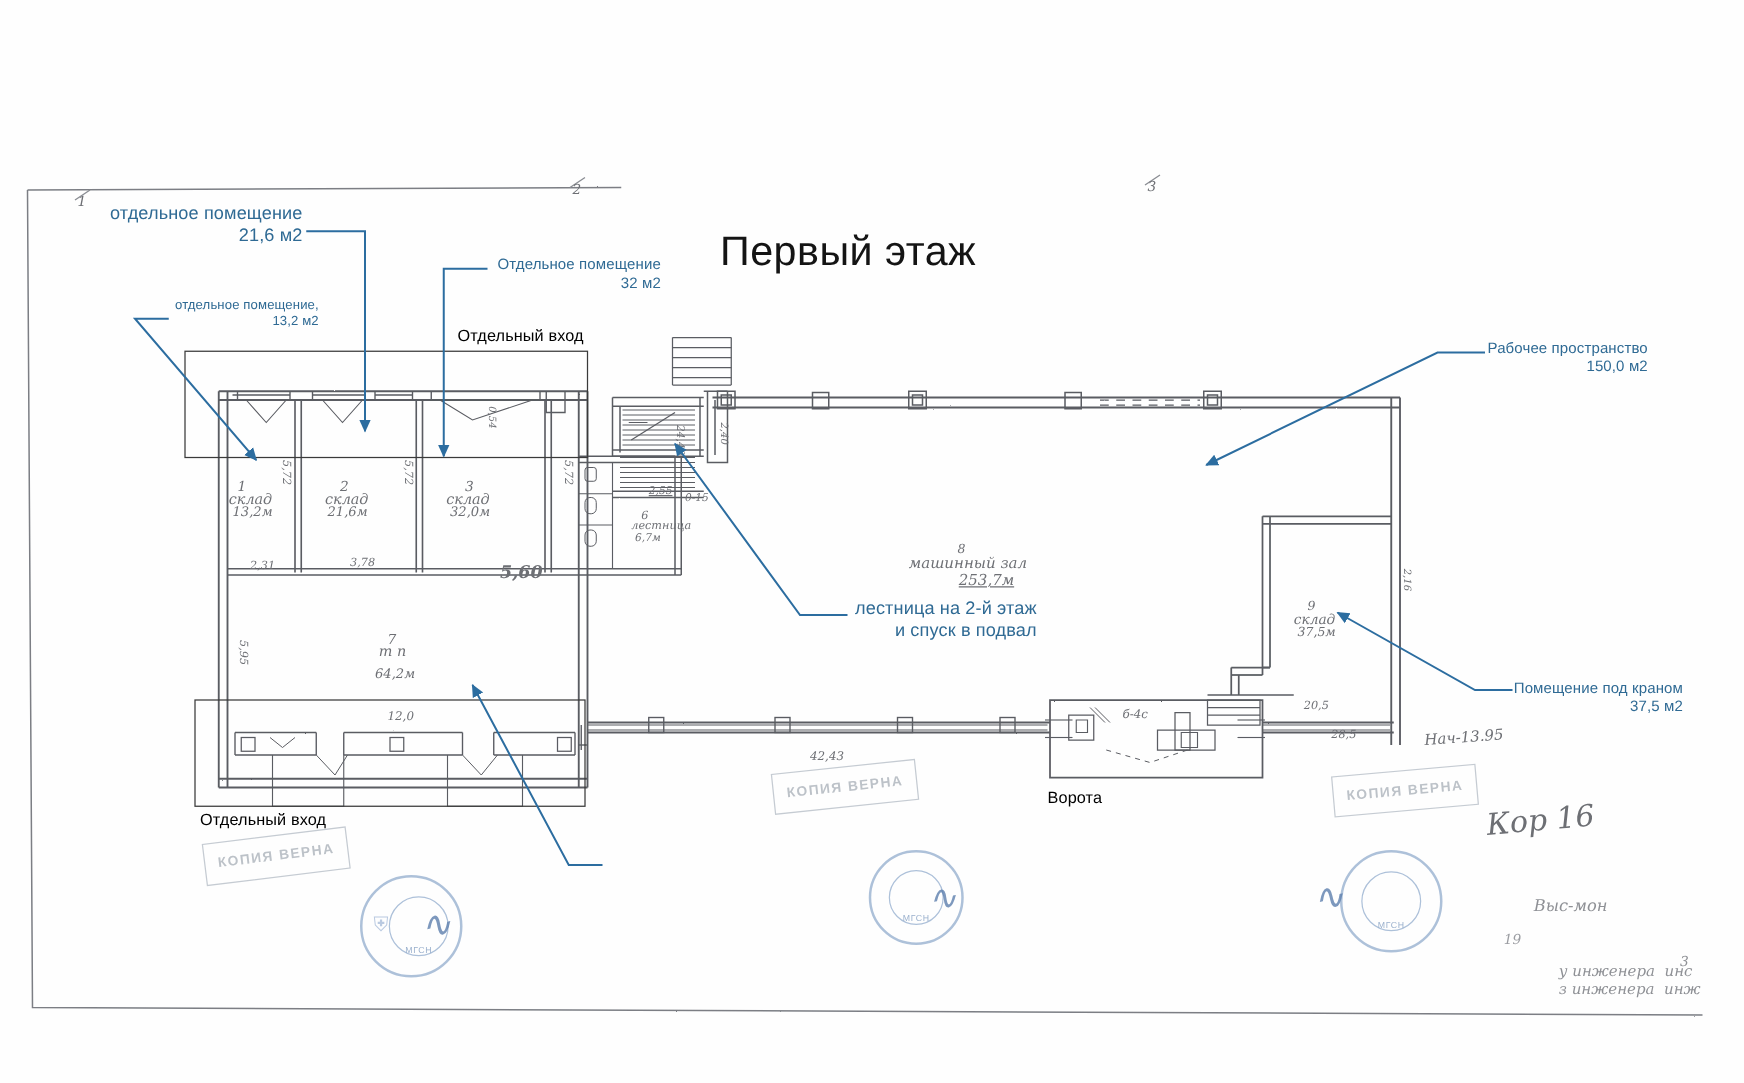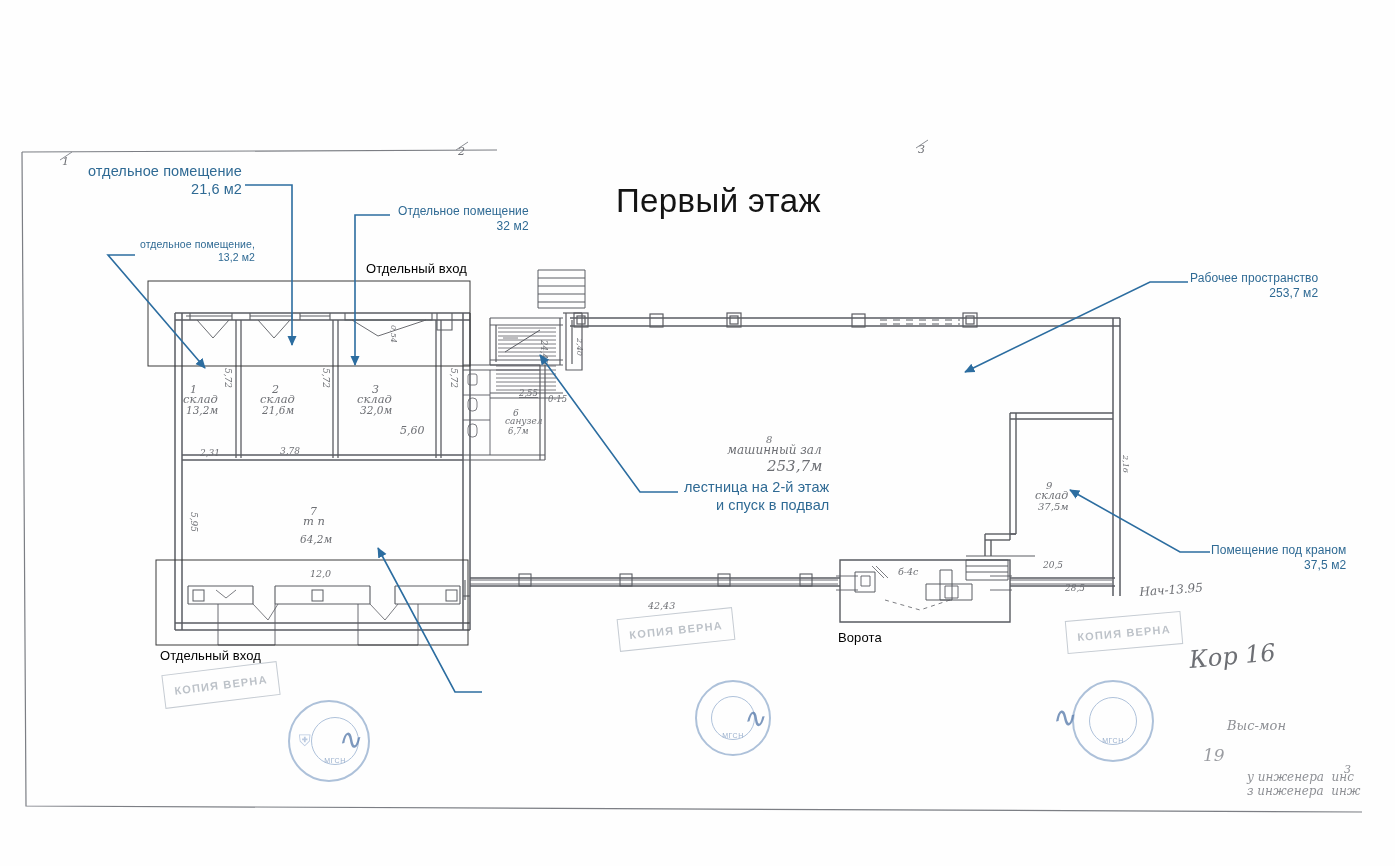--- a/index.html
+++ b/index.html
@@ -30,21 +30,21 @@
     line-height: 1.22;
     letter-spacing: 0.1px;
     text-align: right;
   }
   .anno.big   { font-size: 14.5px; }
   .anno.mid   { font-size: 12px; }
   .anno.small { font-size: 10.5px; }
   .anno.lbl   { font-size: 13px; color: #000000; }
   #floor-title {
     position: absolute;
-    left: 616px; top: 182px;
+    left: 576px; top: 182px;
     font-size: 33px;
     color: #141414;
     letter-spacing: 0.4px;
     white-space: pre;
   }
   .hw {
     position: absolute;
     font-family: "DejaVu Serif", serif;
     font-style: italic;
     color: #6d6f74;
@@ -337,41 +337,41 @@
 
   <div class="hw" style="left:272px; top:383px; font-size:11px;">2</div>
   <div class="hw" style="left:260px; top:392px; font-size:11.5px;">склад</div>
   <div class="hw" style="left:262px; top:404px; font-size:10.5px;">21,6м</div>
 
   <div class="hw" style="left:372px; top:383px; font-size:11px;">3</div>
   <div class="hw" style="left:357px; top:392px; font-size:11.5px;">склад</div>
   <div class="hw" style="left:360px; top:404px; font-size:10.5px;">32,0м</div>
 
   <div class="hw" style="left:513px; top:408px; font-size:9px;">6</div>
-  <div class="hw" style="left:505px; top:416px; font-size:9px;">санузел</div>
+  <div class="hw" style="left:505px; top:416px; font-size:9px;">лестница</div>
   <div class="hw" style="left:508px; top:426px; font-size:8.5px;">6,7м</div>
 
   <div class="hw" style="left:310px; top:505px; font-size:11px;">7</div>
   <div class="hw" style="left:303px; top:514px; font-size:11.5px;">т п</div>
   <div class="hw" style="left:300px; top:533px; font-size:10.5px;">64,2м</div>
 
   <div class="hw" style="left:766px; top:434px; font-size:10px;">8</div>
   <div class="hw" style="left:727px; top:443px; font-size:12px;">машинный зал</div>
-  <div class="hw" style="left:767px; top:457px; font-size:15px;">253,7м</div>
+  <div class="hw" style="left:767px; top:457px; font-size:12px;text-decoration:underline;">253,7м</div>
 
   <div class="hw" style="left:1046px; top:480px; font-size:10px;">9</div>
   <div class="hw" style="left:1035px; top:489px; font-size:11px;">склад</div>
   <div class="hw" style="left:1038px; top:501px; font-size:10px;">37,5м</div>
 
   <div class="hw" style="left:898px; top:566px; font-size:9.5px;text-align:right;">б-4с</div>
   <div class="hw" style="left:548px; top:394px; font-size:8.5px;">0-15</div>
 
   <div class="hw" style="left:200px; top:448px; font-size:9px;">2,31</div>
   <div class="hw" style="left:280px; top:446px; font-size:9px;">3,78</div>
-  <div class="hw" style="left:400px; top:424px; font-size:11px;">5,60</div>
+  <div class="hw" style="left:400px; top:450px; font-size:14px;font-weight:bold;">5,60</div>
   <div class="hw vert" style="left:222px; top:368px; font-size:9px;">5,72</div>
   <div class="hw vert" style="left:320px; top:368px; font-size:9px;">5,72</div>
   <div class="hw vert" style="left:448px; top:368px; font-size:9px;">5,72</div>
   <div class="hw vert" style="left:188px; top:512px; font-size:9px;">5,95</div>
   <div class="hw" style="left:310px; top:568px; font-size:9.5px;">12,0</div>
   <div class="hw" style="left:648px; top:600px; font-size:9.5px;">42,43</div>
   <div class="hw vert" style="left:538px; top:340px; font-size:8.5px;">24,40</div>
   <div class="hw" style="left:519px; top:388px; font-size:8.5px;text-decoration:underline;">2,55</div>
   <div class="hw" style="left:1043px; top:560px; font-size:9px;">20,5</div>
   <div class="hw" style="left:1065px; top:583px; font-size:9px;">28,5</div>
@@ -418,21 +418,21 @@
 
   <div class="anno mid" style="left:398px; top:204px;">Отдельное помещение
 32 м2</div>
 
   <div class="anno small" style="left:140px; top:238px;">отдельное помещение,
 13,2 м2</div>
 
   <div class="anno lbl" style="left:366px; top:261px;">Отдельный вход</div>
 
   <div class="anno mid" style="left:1190px; top:271px;">Рабочее пространство
-253,7 м2</div>
+150,0 м2</div>
 
   <div class="anno big" style="left:684px; top:479px;">лестница на 2-й этаж
 и спуск в подвал</div>
 
   <div class="anno mid" style="left:1211px; top:543px;">Помещение под краном
 37,5 м2</div>
 
   <div class="anno lbl" style="left:838px; top:630px;">Ворота</div>
 
   <div class="anno lbl" style="left:160px; top:648px;">Отдельный вход</div>
@@ -461,18 +461,18 @@
 
   <div class="stamp-rect" style="left:618px; top:613px; width:116px; height:33px;
        transform:rotate(-6deg);">КОПИЯ ВЕРНА</div>
 
   <div class="stamp-rect" style="left:1066px; top:616px; width:116px; height:33px;
        transform:rotate(-5deg);">КОПИЯ ВЕРНА</div>
 
   <div class="hw" style="left:1139px; top:585px; font-size:12px; transform:rotate(-4deg);">Нач-13.95</div>
   <div class="hw" style="left:1188px; top:645px; font-size:24px; transform:rotate(-5deg);">Кор 16</div>
   <div class="hw" style="left:1227px; top:718px; font-size:13px; color:#8e9095;">Выс-мон</div>
-  <div class="hw" style="left:1203px; top:745px; font-size:17px; color:#9b9da2;">19</div>
+  <div class="hw" style="left:1203px; top:745px; font-size:11px; color:#9b9da2;">19</div>
   <div class="hw" style="left:1344px; top:763px; font-size:11px; color:#8e9095;">3</div>
   <div class="hw" style="left:1247px; top:770px; font-size:12px; color:#8e9095;">у инженера  инс</div>
   <div class="hw" style="left:1247px; top:784px; font-size:12px; color:#8e9095;">з инженера  инж</div>
 
 </div>
 
 </body></html>

